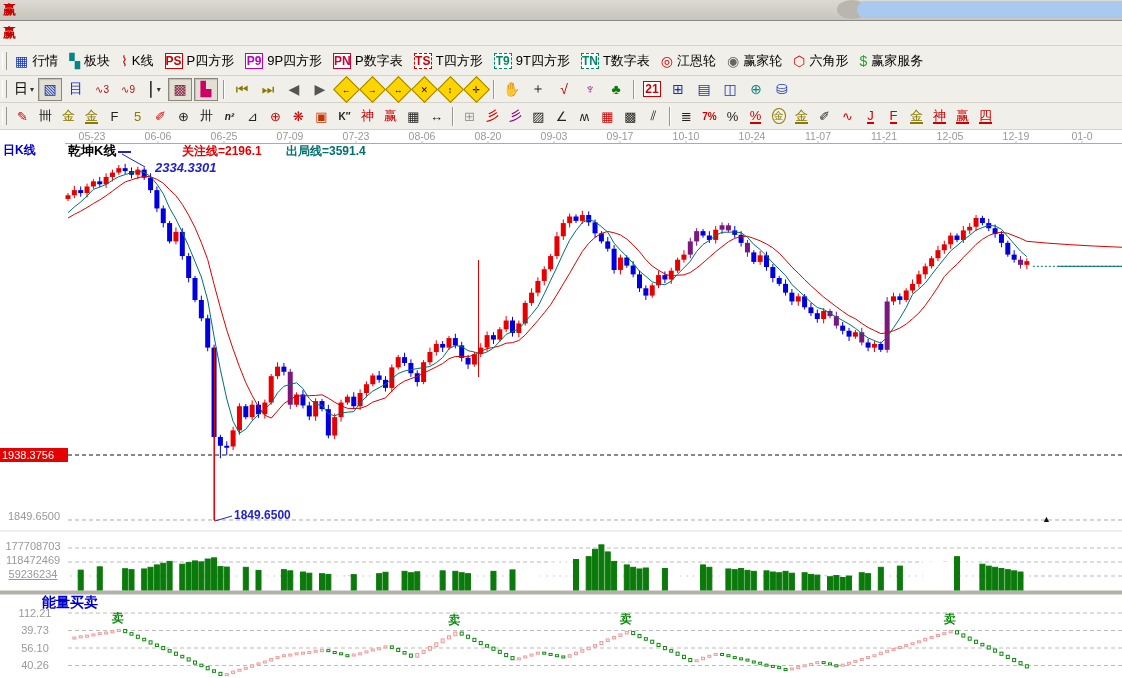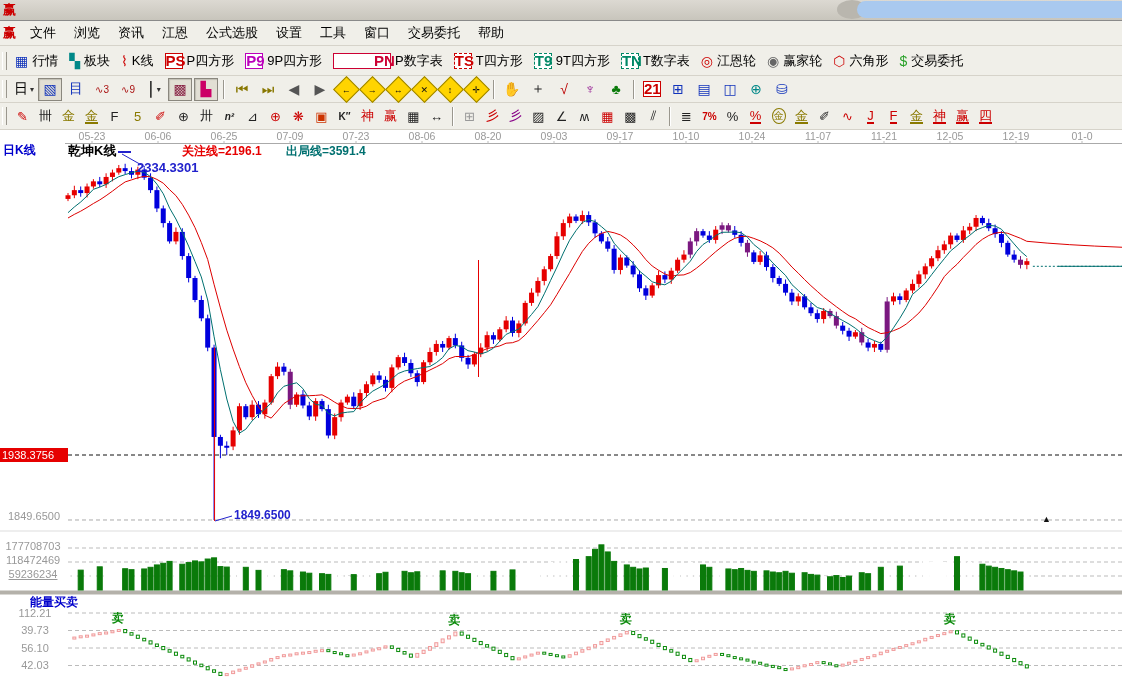--- a/index.html
+++ b/index.html
@@ -19,21 +19,21 @@
   #menubar .menu-item{padding:2px 9px;cursor:default;}
   
   .toolbar{position:absolute;left:0;width:1122px;background:#f0efe9;display:flex;align-items:center;border-bottom:1px solid #d6d3ca;}
   #toolbar1{top:46px;height:29px;}
   #toolbar2{top:76px;height:26px;}
   #toolbar3{top:103px;height:26px;}
   .grip{width:3px;height:18px;border-left:1px solid #fff;border-right:1px solid #9a978e;margin:0 4px 0 2px;}
   .tb-sep{width:1px;height:19px;background:#9a978e;border-right:1px solid #fff;margin:0 4px;}
   .tb1-btn{display:inline-flex;align-items:center;gap:4px;padding:2px 7px 2px 4px;font-size:13px;color:#000;cursor:default;}
   .gicon{font-size:14px;line-height:14px;}
-  .badge{display:inline-block;width:16px;height:14px;border:1px solid currentColor;font-size:15px;font-weight:bold;
+  .badge{display:inline-block;width:16px;height:14px;border:1px solid currentColor;font-size:12px;font-weight:bold;
     text-align:center;line-height:14px;background:#fff;}
   .badge.dashed{border-style:dashed;}
   .tb-btn{display:inline-flex;align-items:center;justify-content:center;width:22px;height:21px;margin:0 1px;
     font-size:14px;cursor:default;background:transparent;border:1px solid transparent;}
   .tb-btn.pressed{border:1px solid #8a877e;background:#e2dfd4;box-shadow:inset 1px 1px 1px rgba(0,0,0,.15);}
   .tb-btn .dd{font-size:8px;color:#333;margin-left:2px;}
   .diamond{display:inline-flex;align-items:center;justify-content:center;width:17px;height:17px;
     background:#ffd400;border:1px solid #998200;transform:rotate(45deg);}
   .diamond span{transform:rotate(-45deg);font-size:9px;font-weight:bold;color:#111;}
   .tb3-btn{display:inline-flex;align-items:center;justify-content:center;min-width:21px;height:20px;margin:0;
@@ -42,43 +42,42 @@
   .tb3-btn.ring span{border:1px solid currentColor;border-radius:50%;padding:0 1px;font-size:10px;}
   .tb3-btn.sm{font-size:10px;font-weight:bold;}
   
   #chart-wrap{position:absolute;top:130px;left:0;width:1122px;height:548px;background:#fff;}
   #chart-svg{position:absolute;top:0;left:0;}
   .abs{position:absolute;white-space:nowrap;}
   .lbl-blue{color:#0000cc;font-weight:bold;font-size:12px;}
   .lbl-gray{color:#999;font-size:11px;}
   .ra{width:62px;text-align:center;}
   #level-box{left:0;top:318px;width:66px;height:14px;background:#e60000;color:#fff;font-size:11px;line-height:14px;padding-left:2px;}
-  #ann-high{left:137px;top:30px;color:#2222cc;font-size:13px;font-weight:bold;}
+  #ann-high{left:155px;top:30px;color:#2222cc;font-size:13px;font-weight:bold;font-style:italic;}
   #ann-low{left:234px;top:378px;color:#2222cc;font-size:12px;font-weight:bold;}
   #overlay-title{left:68px;top:12px;color:#000;font-size:13px;font-weight:bold;}
   #attention-lbl{left:182px;top:13px;color:#e60000;font-size:12px;font-weight:bold;}
   #exit-lbl{left:286px;top:13px;color:#007070;font-size:12px;font-weight:bold;}
-  #ind-label{left:2px;top:464px;font-size:12px;padding-left:28px;}
+  #ind-label{left:14px;top:464px;font-size:14px;padding-left:28px;}
   .sig{position:absolute;font-size:12px;font-weight:bold;}
   #tri{left:1042px;top:384px;font-size:9px;color:#111;}
 </style>
 </head>
 <body>
 
 <div id="app">
 
   <div id="titlebar">
     <div class="blob2"></div>
     <div class="blob"></div>
     <span class="app-glyph">赢</span>
   </div>
 
   <div id="menubar">
     <span class="app-glyph">赢</span>
-    <span id="menu-items"><span class="menu-item">文件</span><span class="menu-item">浏览</span><span class="menu-item">资讯</span><span class="menu-item">江恩</span><span class="menu-item">公式选股</span><span class="menu-item">设置</span><span class="menu-item">工具</span><span class="menu-item">窗口</span><span class="menu-item">交易委托</span><span class="menu-item">帮助</span></span>
   </div>
 
   <div id="toolbar1" class="toolbar">
       <span class="grip"></span>
       <span class="tb1-btn">
         <span class="gicon" style="color: rgb(17, 51, 187);">▦</span>
         <span>行情</span>
       </span>
       <span class="tb1-btn">
         <span class="gicon" style="color: rgb(0, 136, 136);">▚</span>
@@ -90,21 +89,21 @@
       </span>
       <span class="tb1-btn">
         <span class="badge" style="color: rgb(204, 0, 0);">PS</span>
         <span>P四方形</span>
       </span>
       <span class="tb1-btn">
         <span class="badge" style="color: rgb(187, 0, 187);">P9</span>
         <span>9P四方形</span>
       </span>
       <span class="tb1-btn">
-        <span class="badge" style="color: rgb(204, 0, 51); padding-left: 40px;">PN</span>
+        <span class="badge" style="color: rgb(204, 0, 51);">PN</span>
         <span>P数字表</span>
       </span>
       <span class="tb1-btn">
         <span class="badge dashed" style="color: rgb(204, 0, 0);">TS</span>
         <span>T四方形</span>
       </span>
       <span class="tb1-btn">
         <span class="badge dashed" style="color: rgb(0, 136, 102);">T9</span>
         <span>9T四方形</span>
       </span>
@@ -119,21 +118,21 @@
       <span class="tb1-btn">
         <span class="gicon" style="color: rgb(102, 102, 102);">◉</span>
         <span>赢家轮</span>
       </span>
       <span class="tb1-btn">
         <span class="gicon" style="color: rgb(204, 0, 0);">⬡</span>
         <span>六角形</span>
       </span>
       <span class="tb1-btn">
         <span class="gicon" style="color: rgb(42, 162, 42);">$</span>
-        <span>交易委托</span>
+        <span>赢家服务</span>
       </span>
     </div>
   <div id="toolbar2" class="toolbar">
       <span class="grip"></span>
       <span class="tb-btn">
         <span style="color: rgb(0, 0, 0);">日</span>
         <span class="dd">▾</span>
       </span>
       <span class="tb-btn pressed">
         <span style="color: rgb(17, 51, 187);">▧</span>
@@ -1048,21 +1047,21 @@
     <div class="abs" id="ann-low">1849.6500</div>
     <div class="abs" id="level-box">1938.3756</div>
     <div class="abs lbl-gray" style="left:8px;top:380px;">1849.6500</div>
     <div class="abs lbl-gray ra" style="left:2px;top:410px;">177708703</div>
     <div class="abs lbl-gray ra" style="left:2px;top:424px;">118472469</div>
     <div class="abs lbl-gray ra" style="left:2px;top:438px;text-decoration:underline;">59236234</div>
     <div class="abs lbl-blue" id="ind-label">能量买卖</div>
     <div class="abs lbl-gray ra" style="left:4px;top:477px;">112.21</div>
     <div class="abs lbl-gray ra" style="left:4px;top:494px;">39.73</div>
     <div class="abs lbl-gray ra" style="left:4px;top:512px;">56.10</div>
-    <div class="abs lbl-gray ra" style="left:4px;top:529px;">42.03</div>
+    <div class="abs lbl-gray ra" style="left:4px;top:529px;">40.26</div>
     <div class="abs" id="tri">▲</div>
     <div id="signals">
         <div class="sig" style="color: rgb(10, 138, 10); left: 111.8px; top: 479.508px;">卖</div>
         <div class="sig" style="color: rgb(10, 138, 10); left: 448.35px; top: 482.026px;">卖</div>
         <div class="sig" style="color: rgb(10, 138, 10); left: 619.8px; top: 481.397px;">卖</div>
         <div class="sig" style="color: rgb(10, 138, 10); left: 943.65px; top: 480.767px;">卖</div>
       </div>
   </div>
 </div>
 

